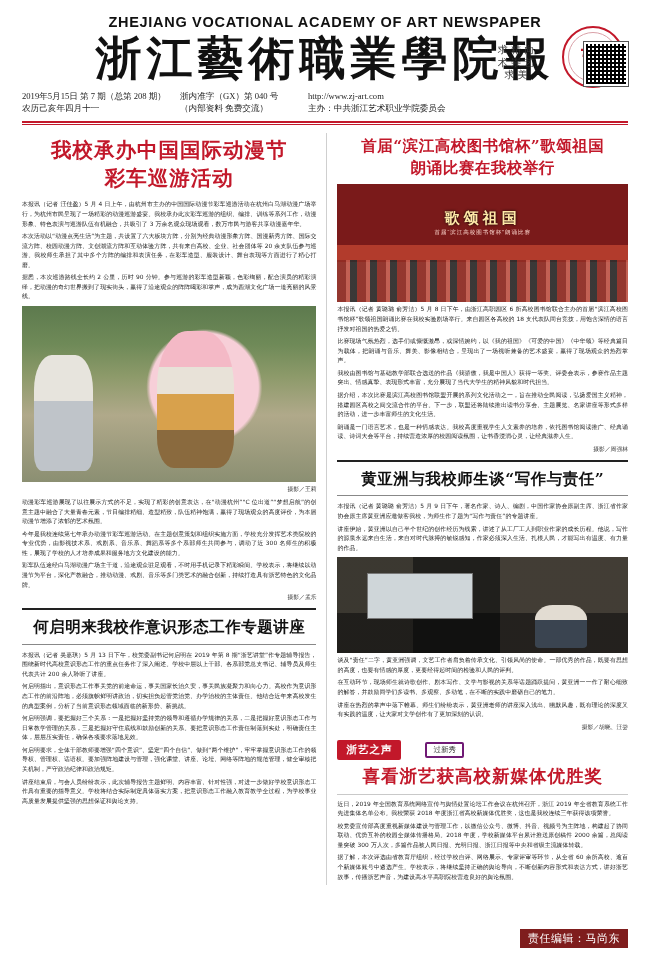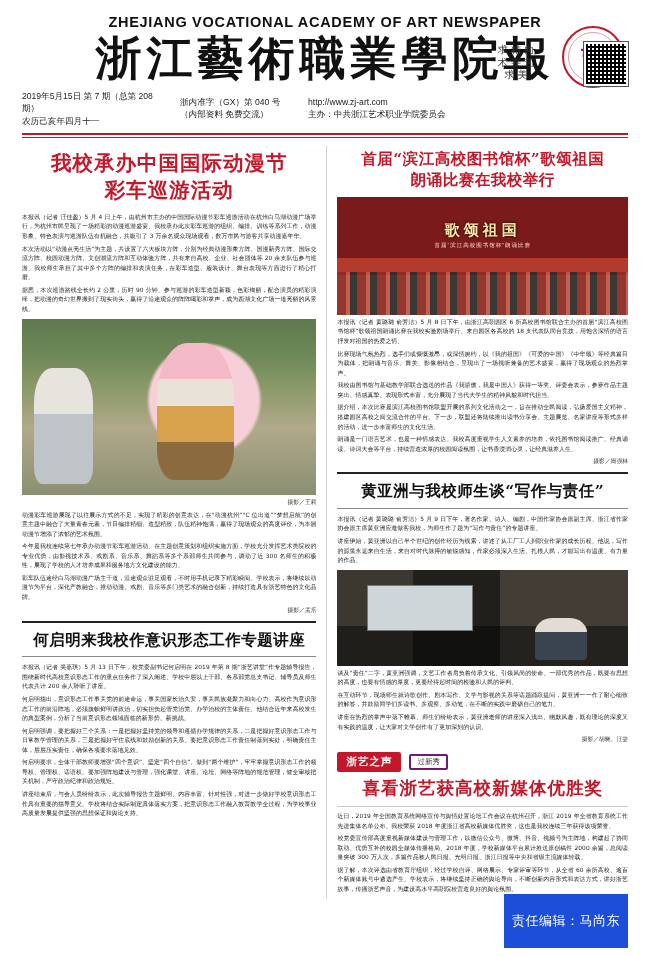--- a/index.html
+++ b/index.html
@@ -87,21 +87,21 @@
   }
 
   
   .inforow {
     display: flex;
     align-items: center;
     font-size: 8.6px;
     color: #222;
     padding: 2px 22px 0 22px;
     gap: 8px;
-    font-family: Liberation Sans, sans-serif;
+    font-family: Liberation Serif, serif;
   }
   .inforow .c { flex: 0 0 auto; line-height: 1.45; }
   .inforow .c1 { width: 150px; }
   .inforow .c2 { width: 120px; }
   .inforow .c3 { flex: 1 1 auto; }
   .redline {
     height: 2px; background: #c2182a;
     margin: 6px 22px 0 22px;
   }
   .thinline { height: 1px; background: #c2182a; margin: 1.5px 22px 0 22px; }
@@ -230,21 +230,21 @@
     background:#cfd6d9; border:1px solid #777;
   }
   .ph-talk:after{
     content:""; position:absolute; right:14%; bottom:6%; width:18%; height:44%;
     background: linear-gradient(180deg,#e2dcd2 0 34%, #3a4450 34% 100%);
     border-radius: 34% 34% 8% 8%;
   }
 
   
   .zy-bar {
-    display: flex; align-items: center; gap: 8px;
+    display: flex; align-items: center; gap: 24px;
     margin: 8px 0 4px 0;
   }
   .zy-tag {
     background: #c2182a; color: #fff;
     font-family: "DejaVu Serif", serif;
     font-size: 10.5px; font-weight: 700;
     padding: 3px 9px; letter-spacing: 1px;
     border-radius: 2px;
   }
   .zy-note {
@@ -261,22 +261,22 @@
     letter-spacing: 1px;
   }
 
   
   .footer {
     position: absolute;
     left: 22px; right: 22px; bottom: 8px;
     display: flex; justify-content: flex-end;
   }
   .footer .ed {
-    background: #1d4ed8; color:#fff;
-    font-size: 13px; padding: 18px 8px;
+    background: #7f1d1d; color:#fff;
+    font-size: 11px; padding: 2px 8px;
     letter-spacing: .5px;
   }
   .sep-h { height:1px; background:#c9c9c9; margin: 5px 0; }
 </style>
 </head>
 <body>
 
 <div id="page">
 
   <div class="masthead">

